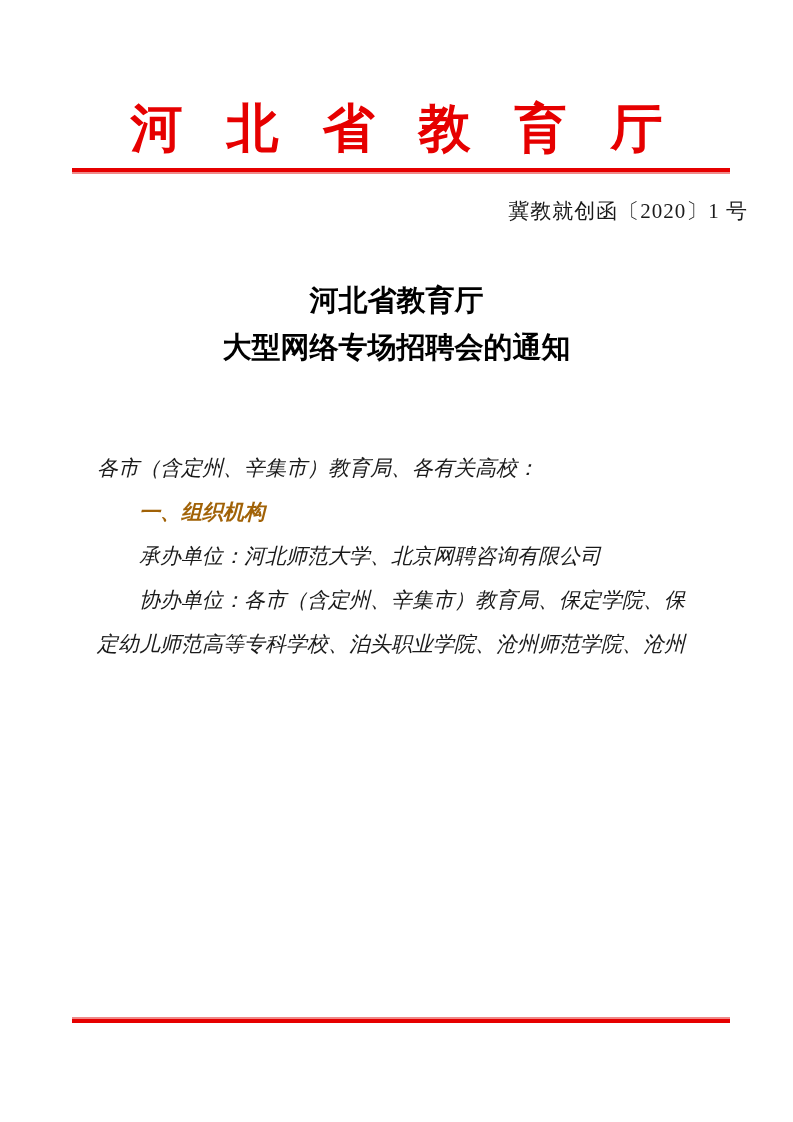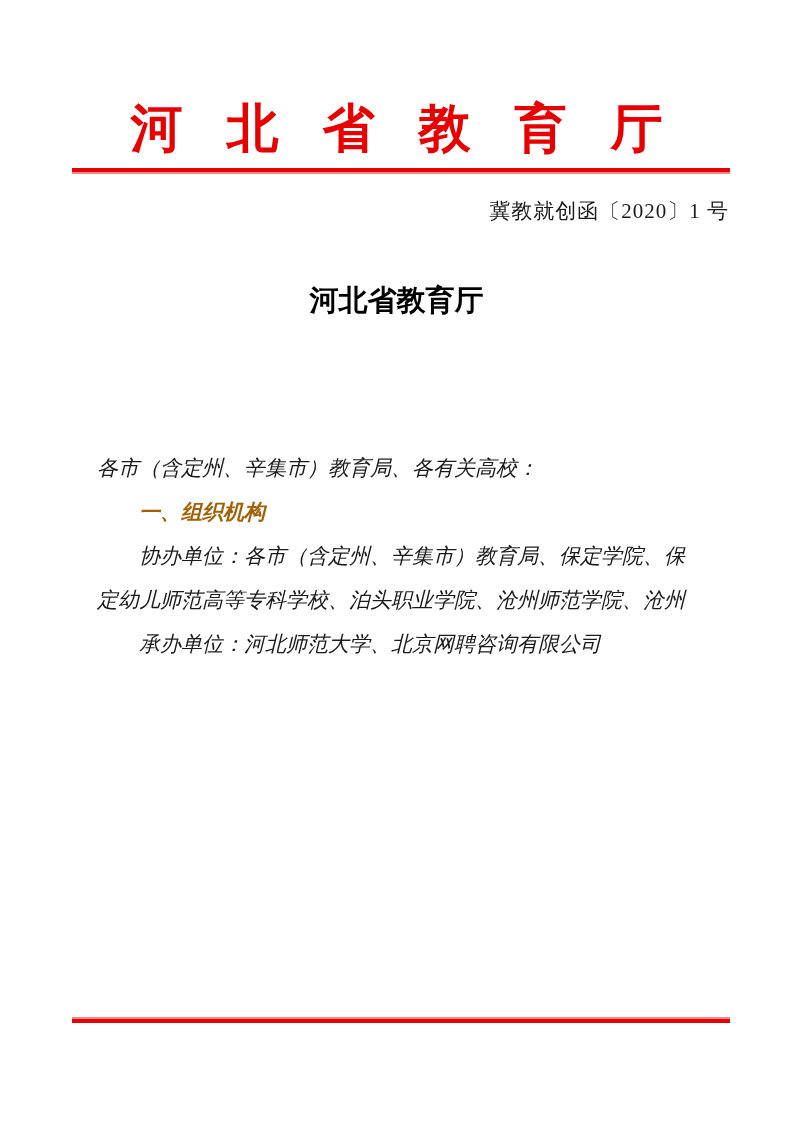--- a/index.html
+++ b/index.html
@@ -35,21 +35,21 @@
   .rule { position: absolute; left: 72px; width: 658px; font-size: 0; }
   .rule-top { top: 168px; }
   .rule-bottom { top: 1017px; }
   .rule .thick { height: 4px; background: #e60000; }
   .rule .thin  { height: 2px; background: #f08a8a; }
 
   
   .doc-number {
     position: absolute;
     top: 197px;
-    left: 71px;
+    left: 90px;
     width: 658px;
     text-align: right;
     font-size: 21px;
     color: #1a1a1a;
     letter-spacing: 1px;
   }
 
   
   .notice-title {
     position: absolute;
@@ -96,33 +96,34 @@
 
   <div class="rule rule-top">
     <div class="thick"></div>
     <div class="thin"></div>
   </div>
 
   <div class="doc-number">冀教就创函〔2020〕1 号</div>
 
   <div class="notice-title">
     <div>河北省教育厅</div>
+    <div>大型网络专场招聘会的通知</div>
   </div>
 
   <div class="body-text">
     <div class="para no-indent">各市（含定州、辛集市）教育局、各有关高校：</div>
 
 
     <div class="section-heading">一、组织机构</div>
 
 
+    <div class="para">承办单位：河北师范大学、北京网聘咨询有限公司</div>
+
     <div class="para">协办单位：各市（含定州、辛集市）教育局、保定学院、保
 定幼儿师范高等专科学校、泊头职业学院、沧州师范学院、沧州</div>
-
-    <div class="para">承办单位：河北师范大学、北京网聘咨询有限公司</div>
   </div>
 
   <div class="rule rule-bottom">
     <div class="thin"></div>
     <div class="thick"></div>
   </div>
 
 </div>
 
 </body></html>

